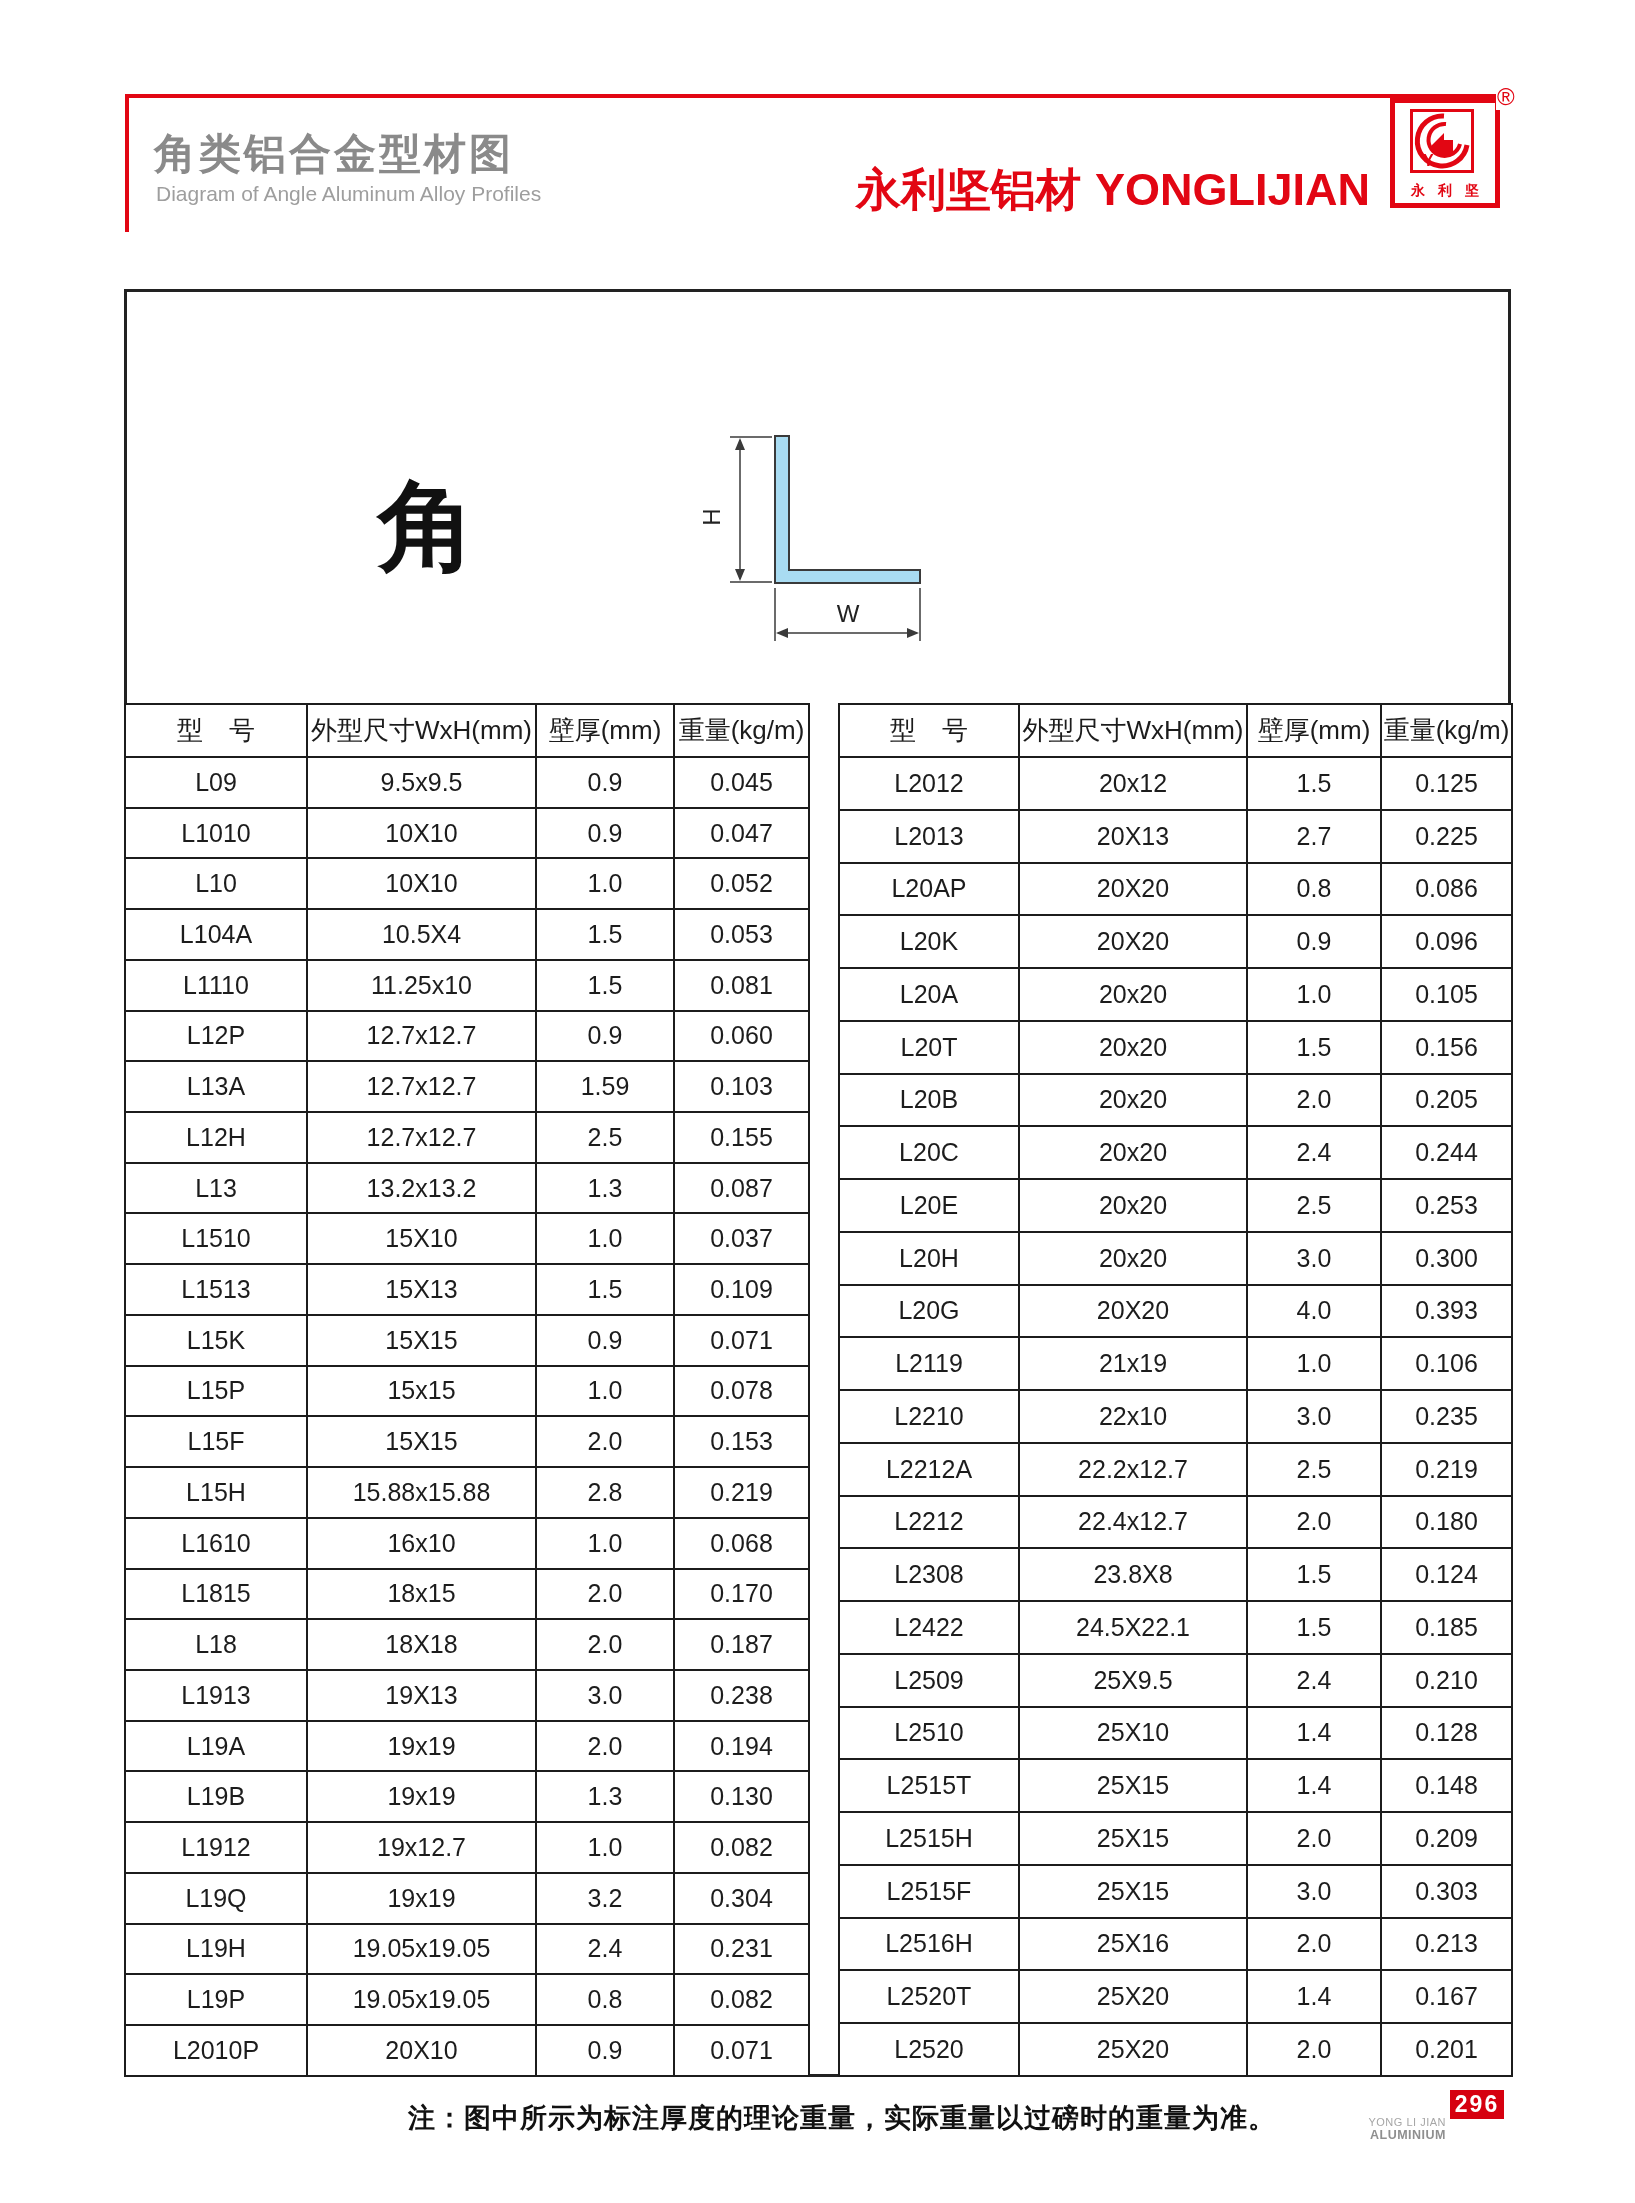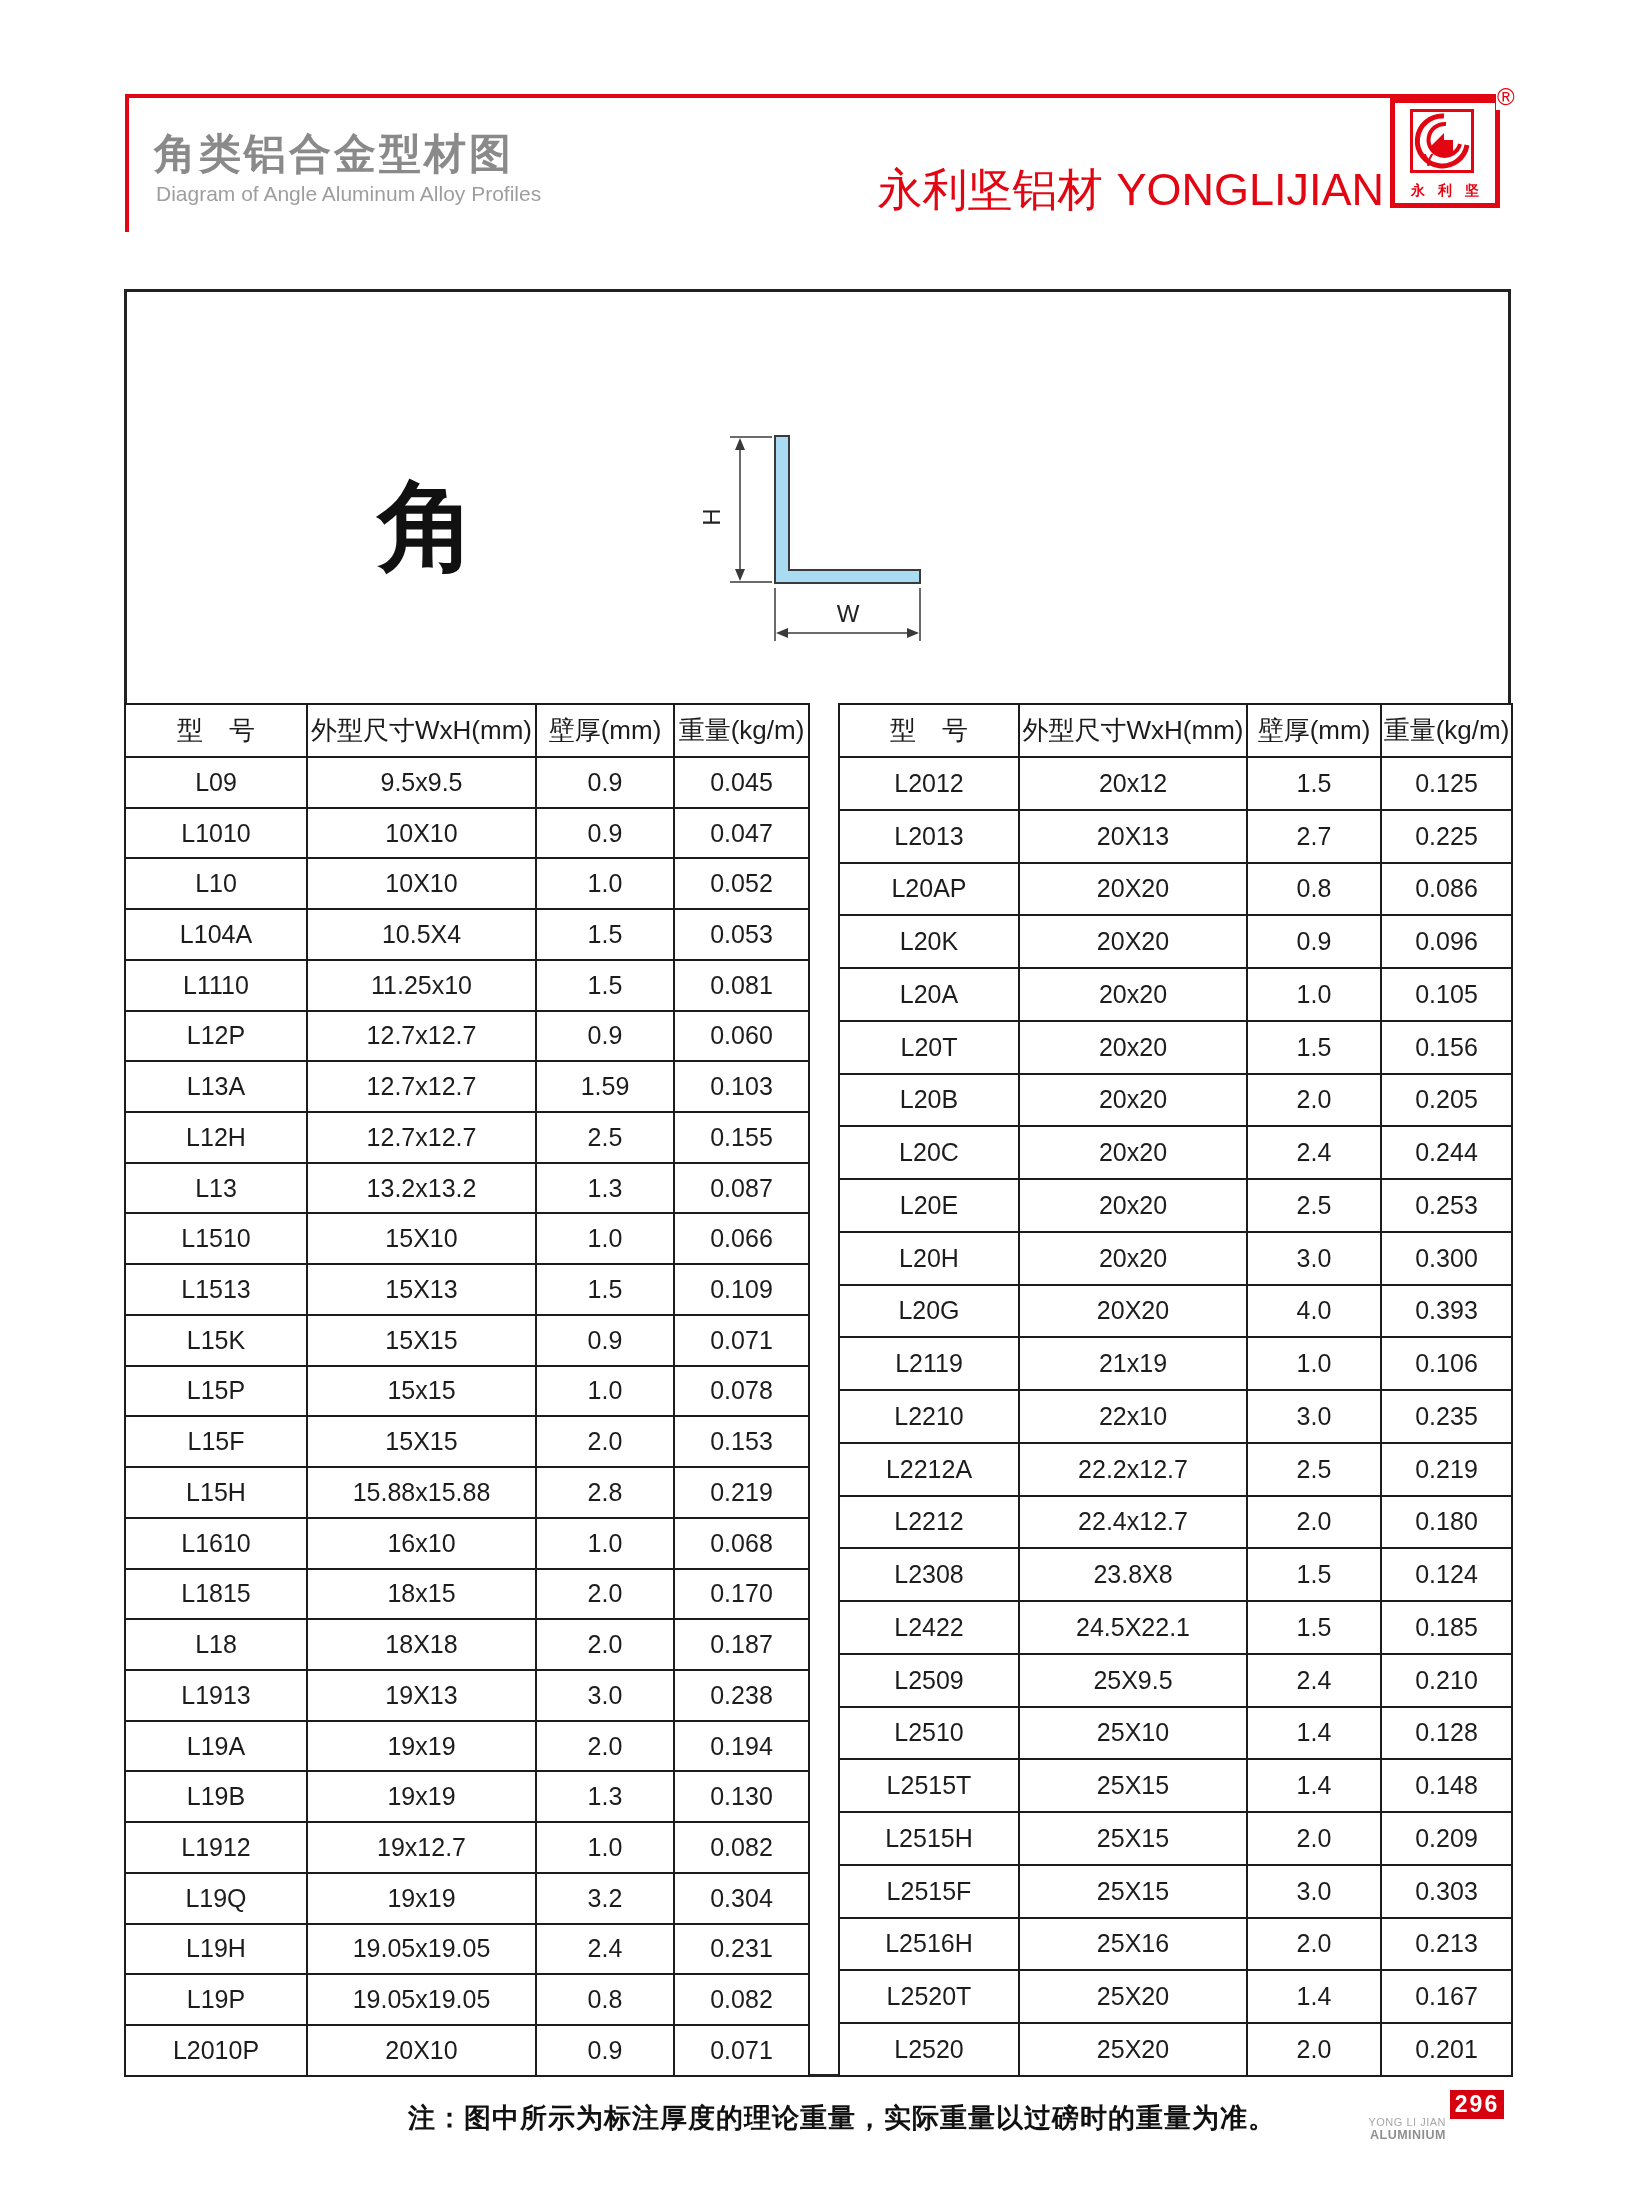--- a/index.html
+++ b/index.html
@@ -5,21 +5,21 @@
   html,body{margin:0;padding:0;background:#ffffff;}
   .page{
     position:relative;width:1635px;height:2203px;background:#ffffff;
     font-family:"Liberation Sans","DejaVu Sans",sans-serif;color:#1c1c1c;overflow:hidden;
   }
   
   .top-rule{position:absolute;left:125px;top:94px;width:1385px;height:4px;background:var(--accent);}
   .accent-bar{position:absolute;left:125px;top:94px;width:4px;height:138px;background:var(--accent);}
   .title-zh{position:absolute;left:154px;top:126px;font-size:42px;font-weight:700;color:#8a8a8a;letter-spacing:3px;}
   .title-en{position:absolute;left:156px;top:182px;font-size:21px;font-weight:400;color:#9e9e9e;}
-  .brand{position:absolute;top:160px;left:14px;width:1370px;text-align:right;font-weight:normal;color:var(--accent);font-size:45px;letter-spacing:0;white-space:nowrap;}
+  .brand{position:absolute;top:160px;left:0;width:1370px;text-align:right;font-weight:bold;color:var(--accent);font-size:45px;letter-spacing:0;white-space:nowrap;}
   .brand .zh{margin-right:14px;}
   .logo{position:absolute;left:1390px;top:98px;width:110px;height:110px;border:5px solid var(--accent);box-sizing:border-box;background:#fff;}
   .logo-inner{position:absolute;left:15px;top:6px;width:64px;height:64px;border:3px solid var(--accent);box-sizing:border-box;}
   .logo-chars{position:absolute;left:0;bottom:3px;width:100%;text-align:center;font-size:14px;font-weight:bold;color:var(--accent);letter-spacing:13px;text-indent:13px;}
   .reg-mark{position:absolute;left:1496px;top:84px;font-size:24px;color:var(--accent);background:#fff;line-height:1;padding:1px;}
   
   .box-outline{position:absolute;left:124px;top:289px;width:1387px;height:1788px;border:3px solid #222;box-sizing:border-box;pointer-events:none;}
   .category-char{position:absolute;left:378px;top:462px;font-size:98px;font-weight:700;color:#111;}
   .profile-svg{position:absolute;left:700px;top:416px;}
   
@@ -154,21 +154,21 @@
         <tr>
           <td>L13</td>
           <td>13.2x13.2</td>
           <td>1.3</td>
           <td>0.087</td>
         </tr>
         <tr>
           <td>L1510</td>
           <td>15X10</td>
           <td>1.0</td>
-          <td>0.066</td>
+          <td>0.037</td>
         </tr>
         <tr>
           <td>L1513</td>
           <td>15X13</td>
           <td>1.5</td>
           <td>0.109</td>
         </tr>
         <tr>
           <td>L15K</td>
           <td>15X15</td>

